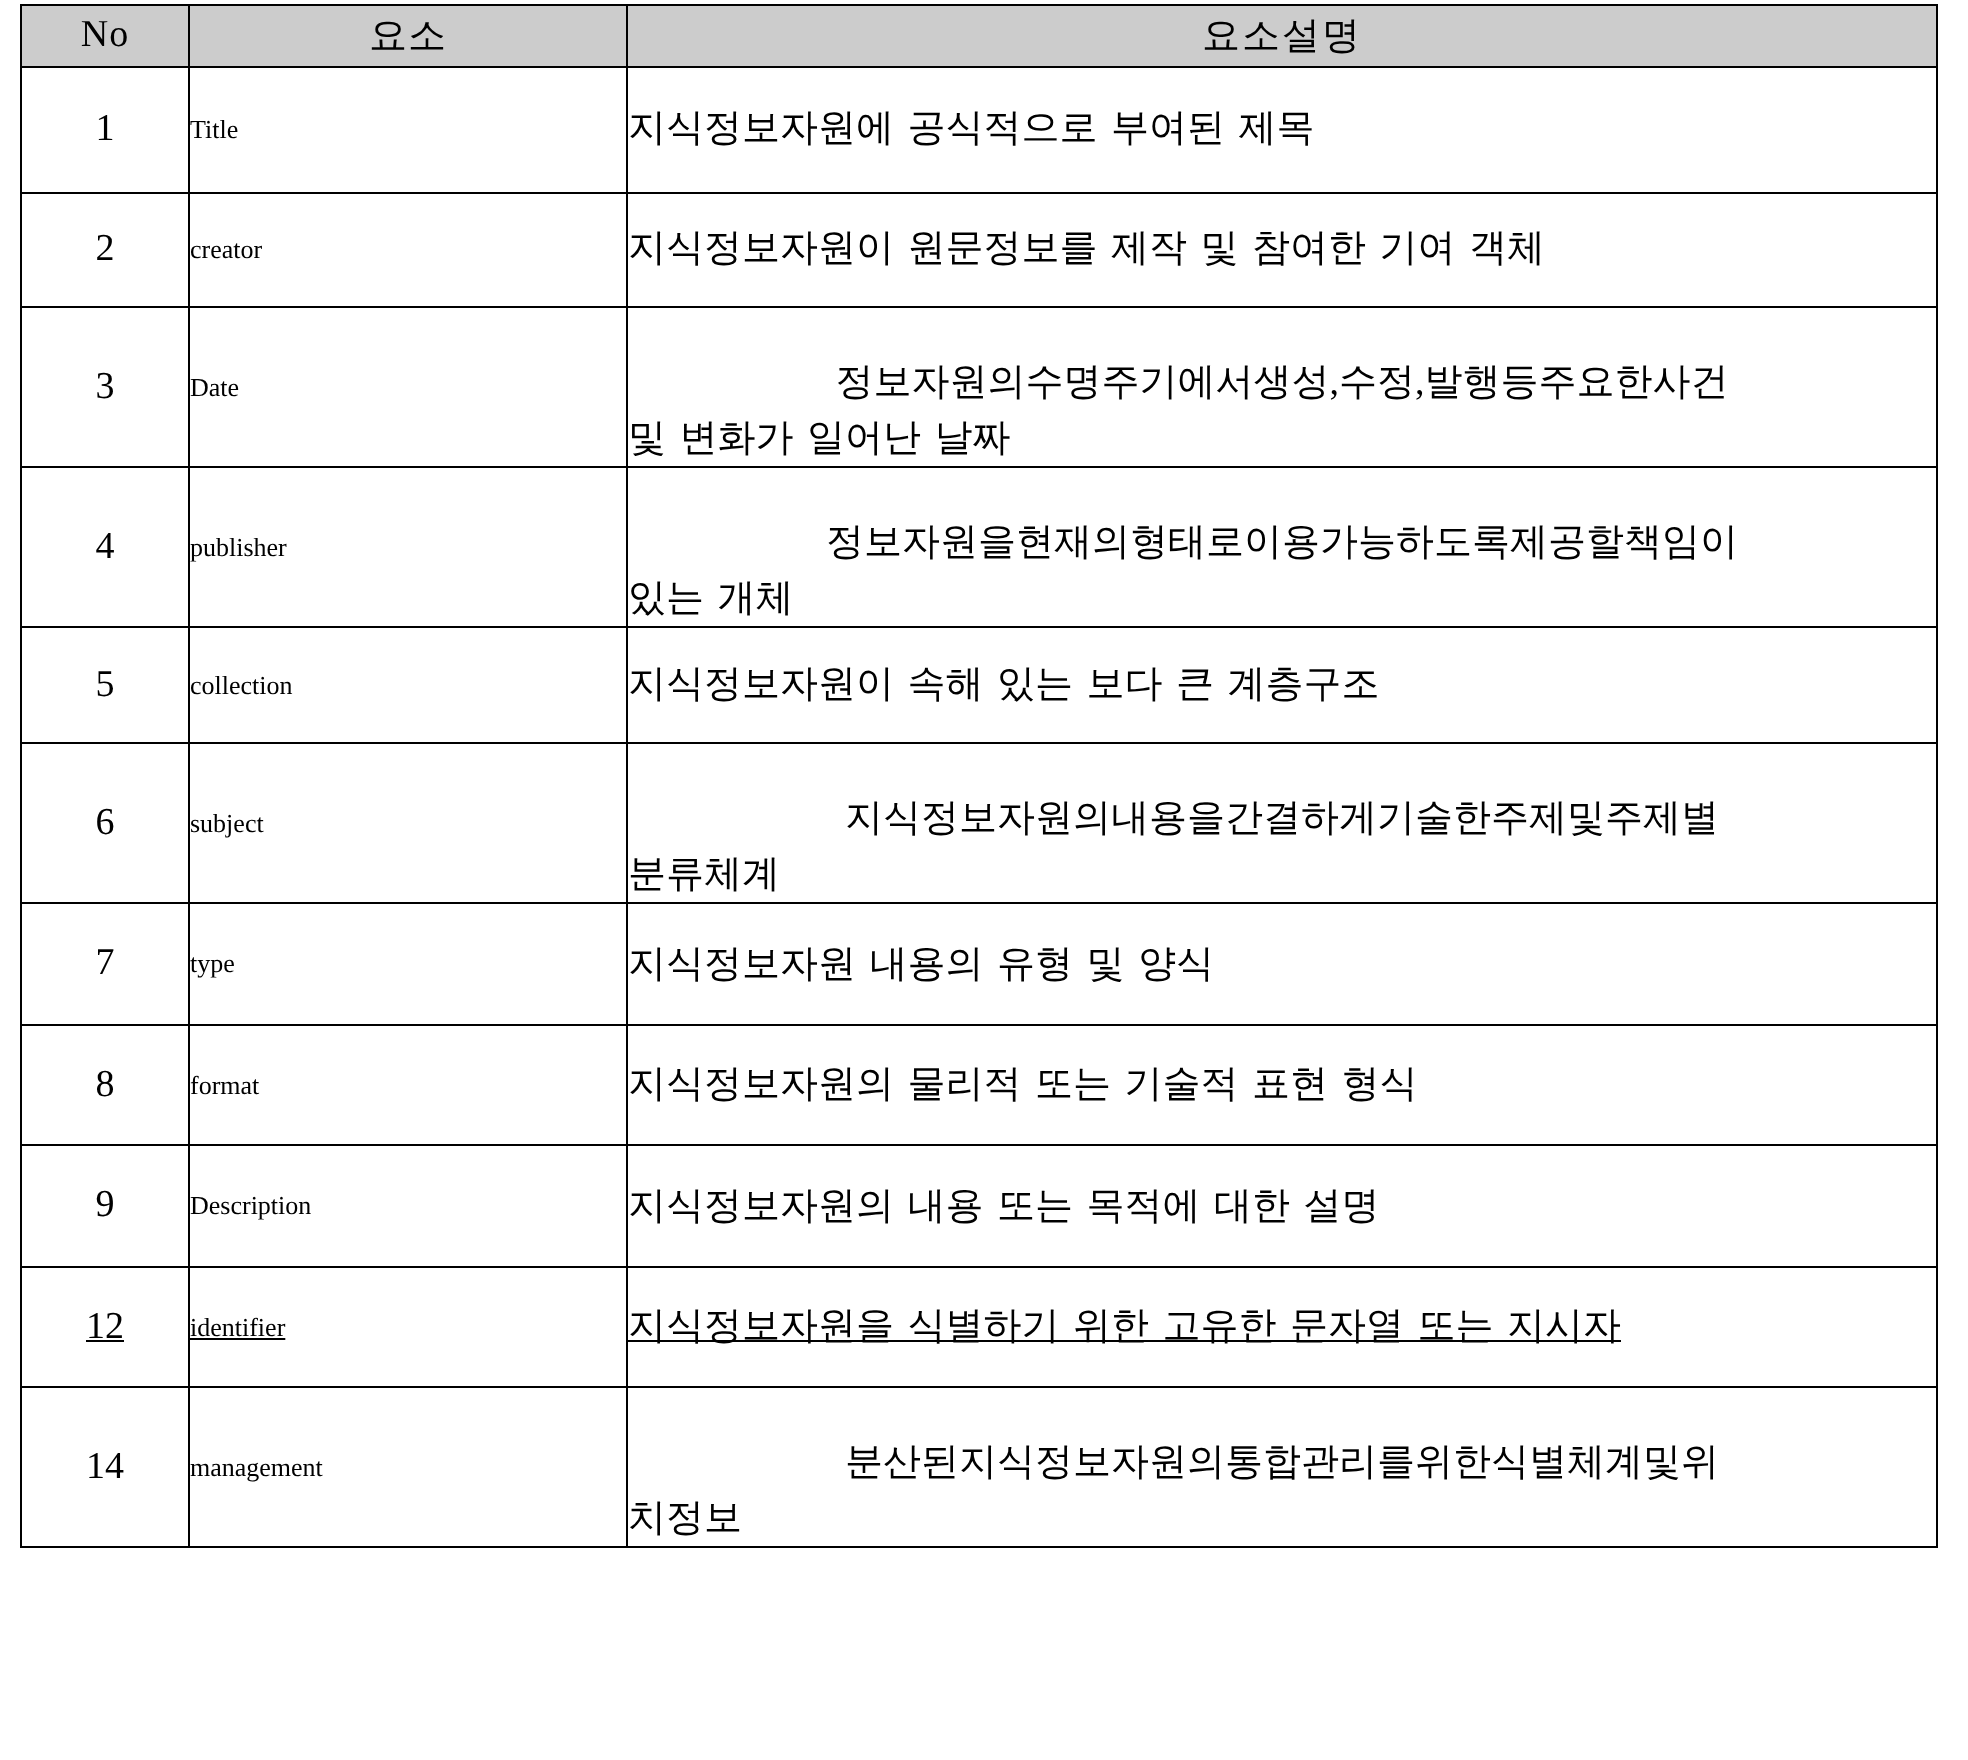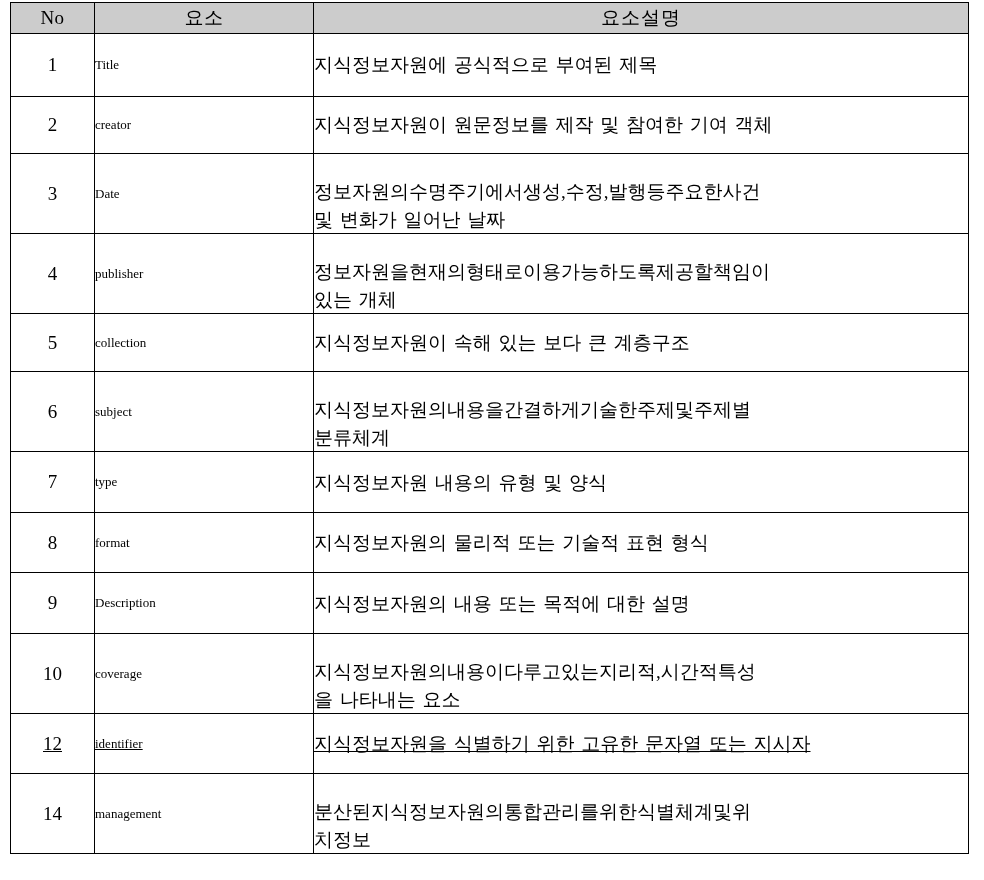--- a/index.html
+++ b/index.html
@@ -66,21 +66,21 @@
     padding-right: 6px;
     line-height: 1.45;
     word-spacing: 2px;
   }
   td.cell-desc .line {
     display: block;
     white-space: nowrap;
   }
   td.cell-desc.justify .line.j {
     display: flex;
-    justify-content: flex-start;
+    justify-content: center;
     white-space: nowrap;
     margin-top: 24px;
   }
   td.cell-desc.justify .line.j > span { display: inline-block; }
 
   tr.r-1 td { height: 62px; }
   tr.r-2 td { height: 56px; }
   tr.r-3 td { height: 60px; }
   tr.r-4 td { height: 65px; }
   tr.r-5 td { height: 57px; }
@@ -197,36 +197,20 @@
             <div class="line">지식정보자원의 물리적 또는 기술적 표현 형식</div>
           </td>
         </tr>
         <tr class="r-9">
           <td class="cell-no">9</td>
           <td class="cell-elem">Description</td>
           <td class="cell-desc">
             <div class="line">지식정보자원의 내용 또는 목적에 대한 설명</div>
           </td>
         </tr>
-        <tr class="r-10">
-          <td class="cell-no">10</td>
-          <td class="cell-elem">coverage</td>
-          <td class="cell-desc justify">
-            <div class="line j">
-              <span>지식정보자원의</span>
-              <span>내용이</span>
-              <span>다루고</span>
-              <span>있는</span>
-              <span>지리적,</span>
-              <span>시간적</span>
-              <span>특성</span>
-            </div>
-            <div class="line">을 나타내는 요소</div>
-          </td>
-        </tr>
         <tr class="r-12">
           <td class="cell-no">12</td>
           <td class="cell-elem">identifier</td>
           <td class="cell-desc">
             <div class="line">지식정보자원을 식별하기 위한 고유한 문자열 또는 지시자</div>
           </td>
         </tr>
         <tr class="r-14">
           <td class="cell-no">14</td>
           <td class="cell-elem">management</td>

